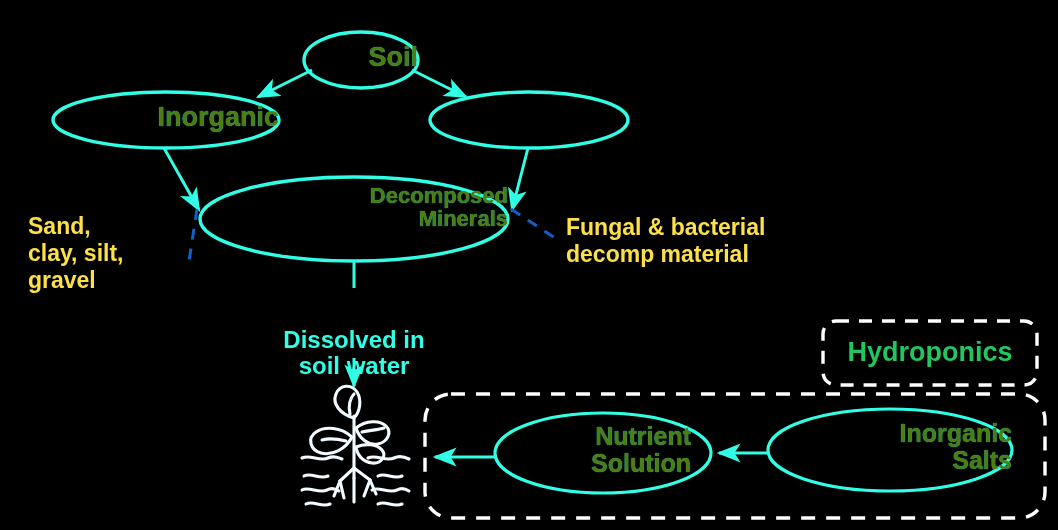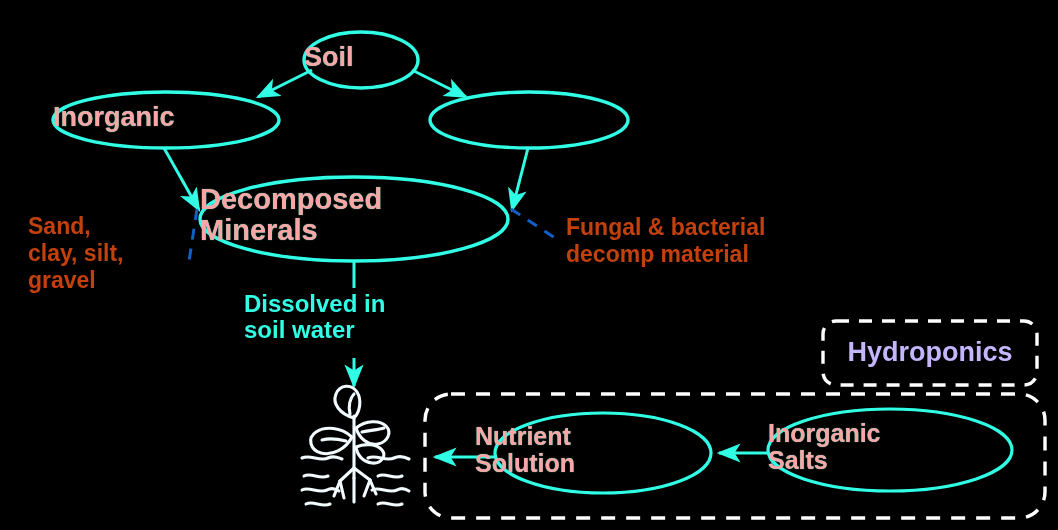--- a/index.html
+++ b/index.html
@@ -17,46 +17,47 @@
   }
   .svg-layer {
     position: absolute;
     left: 0;
     top: 0;
     width: 1058px;
     height: 530px;
   }
   .node-label {
     position: absolute;
-    color: #fca5a5;
+    color: #4d7c0f;
     font-weight: bold;
-    text-align: left;
+    text-align: right;
     line-height: 1.06;
     white-space: pre-line;
     pointer-events: none;
     text-shadow: 0 0 1px #30ffe6;
   }
   .ann-label {
     position: absolute;
-    color: #c2410c;
+    color: #fde047;
     font-weight: bold;
     line-height: 1.18;
     white-space: pre-line;
   }
   .cyan-note {
     position: absolute;
     color: #30ffe6;
     font-weight: bold;
-    text-align: left;
+    text-align: center;
     line-height: 1.1;
     white-space: pre-line;
+    margin-top: 36px;
   }
   .white-label {
     position: absolute;
-    color: #c4b5fd;
+    color: #22c55e;
     font-weight: bold;
     text-align: center;
     line-height: 1.1;
   }
 </style>
 </head>
 <body>
 
 <div id="stage">
 
@@ -138,21 +139,21 @@
       <path d="M378,504 C385,500 394,508 402,504"></path>
     </g>
 
   </svg>
 
   <div class="node-label" style="left:304px; top:43px; width:114px; font-size:27px;">Soil</div>
 
   <div class="node-label" style="left:53px; top:103px; width:226px; font-size:27px;">Inorganic</div>
 
 
-  <div class="node-label" style="left:200px; top:184px; width:308px; font-size:29px;">Decomposed
+  <div class="node-label" style="left:200px; top:184px; width:308px; font-size:22px;">Decomposed
 Minerals</div>
 
   <div class="ann-label" style="left:28px; top:213px; width:170px; font-size:23px;">Sand,
 clay, silt,
 gravel</div>
 
   <div class="ann-label" style="left:566px; top:214px; width:290px; font-size:23px;">Fungal &amp; bacterial
 decomp material</div>
 
   <div class="cyan-note" style="left:244px; top:291px; width:220px; font-size:24px;">Dissolved in

